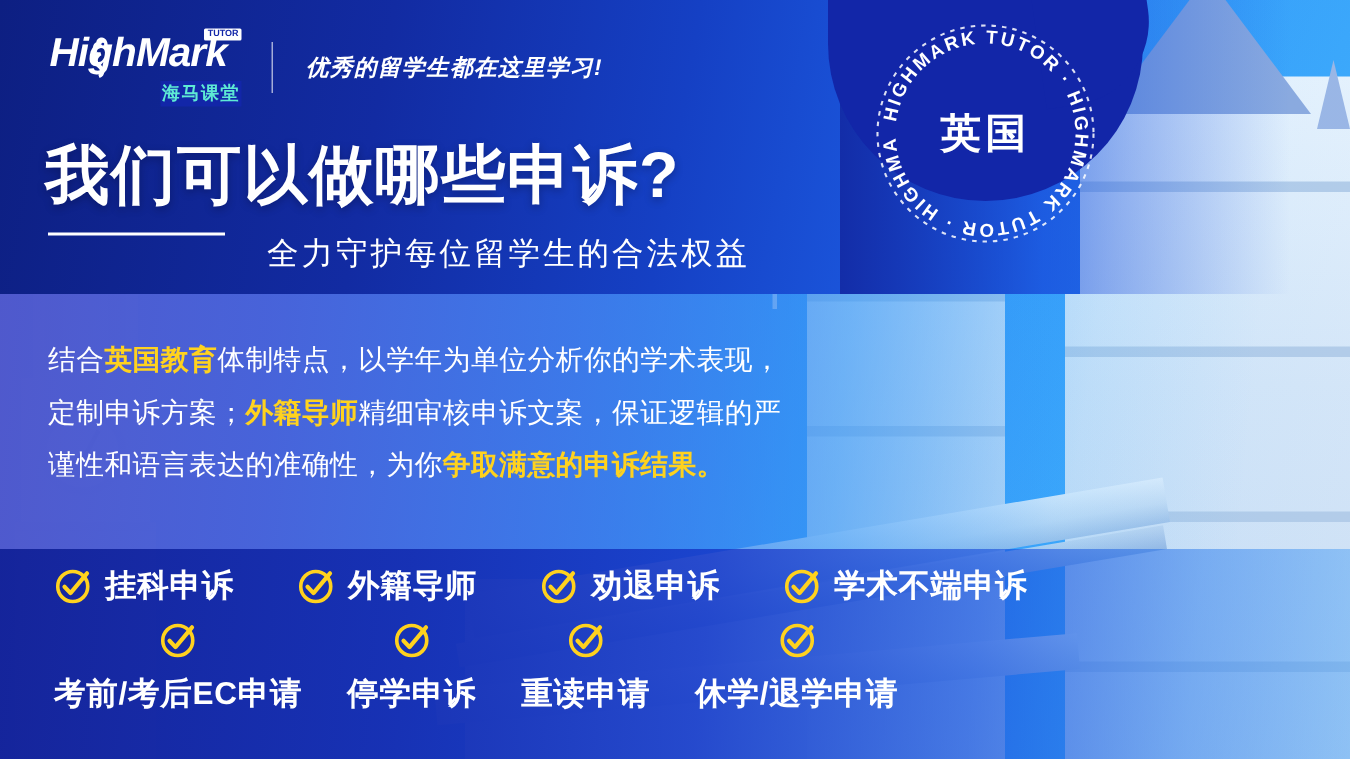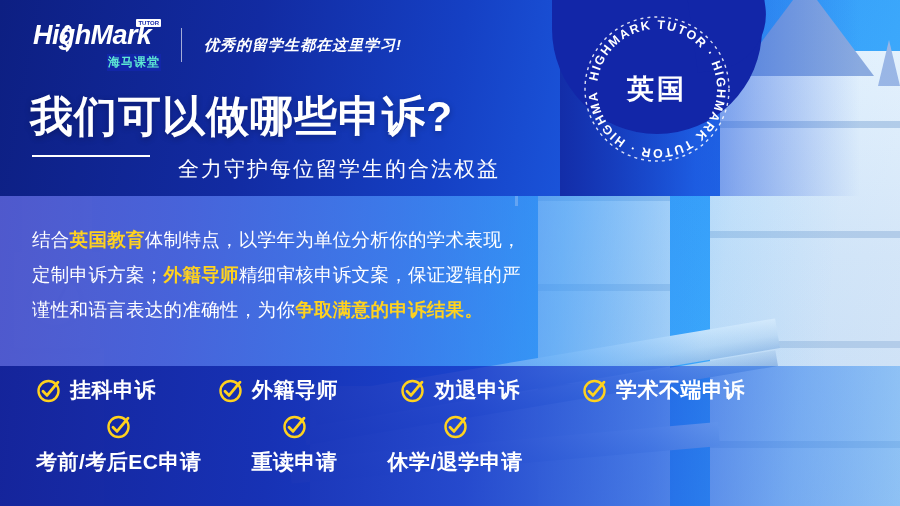--- a/index.html
+++ b/index.html
@@ -146,21 +146,21 @@
     color:#fff;font-size:18.5px;line-height:35px;letter-spacing:.3px;
   }
   .hl{color:#ffd21e;font-weight:700;}
 
   
   .bottom{
     position:absolute;left:0;top:366px;width:900px;height:140px;
     background:linear-gradient(95deg,rgba(20,32,150,.95) 0%,rgba(22,44,176,.93) 30%,rgba(24,58,200,.88) 52%,rgba(28,86,222,.72) 72%,rgba(36,120,236,.50) 88%,rgba(44,146,244,.38) 100%);
   }
   .tag-rows{position:absolute;left:36px;top:376px;width:840px;}
-  .tag-row{display:flex;align-items:center;margin-bottom:10px;gap:20px;}
+  .tag-row{display:flex;align-items:center;margin-bottom:10px;}
   .tag{display:flex;align-items:center;gap:9px;color:#fff;font-size:21px;font-weight:700;
        letter-spacing:.5px;white-space:nowrap;}
   .r1 .tag{margin-right:42px;}
   .r2 .tag{margin-right:30px;flex-direction:column;}
   .chk{width:25px;height:25px;flex:0 0 25px;position:relative;}
   .chk svg{display:block;width:25px;height:25px;overflow:visible;}
 </style>
 </head>
 <body>
 
@@ -324,20 +324,29 @@
         </span>
         <span>考前/考后EC申请</span>
       </div>
       <div class="tag">
         <span class="chk">
           <svg viewBox="0 0 25 25">
               <circle cx="12.5" cy="13" r="10" fill="none" stroke="#ffd21e" stroke-width="2.4"></circle>
               <path d="M7 13.2l4 4.2L22 4.2" fill="none" stroke="#ffd21e" stroke-width="2.8" stroke-linecap="round" stroke-linejoin="round"></path>
             </svg>
         </span>
+        <span>停学申诉</span>
+      </div>
+      <div class="tag">
+        <span class="chk">
+          <svg viewBox="0 0 25 25">
+              <circle cx="12.5" cy="13" r="10" fill="none" stroke="#ffd21e" stroke-width="2.4"></circle>
+              <path d="M7 13.2l4 4.2L22 4.2" fill="none" stroke="#ffd21e" stroke-width="2.8" stroke-linecap="round" stroke-linejoin="round"></path>
+            </svg>
+        </span>
         <span>重读申请</span>
       </div>
       <div class="tag">
         <span class="chk">
           <svg viewBox="0 0 25 25">
               <circle cx="12.5" cy="13" r="10" fill="none" stroke="#ffd21e" stroke-width="2.4"></circle>
               <path d="M7 13.2l4 4.2L22 4.2" fill="none" stroke="#ffd21e" stroke-width="2.8" stroke-linecap="round" stroke-linejoin="round"></path>
             </svg>
         </span>
         <span>休学/退学申请</span>

